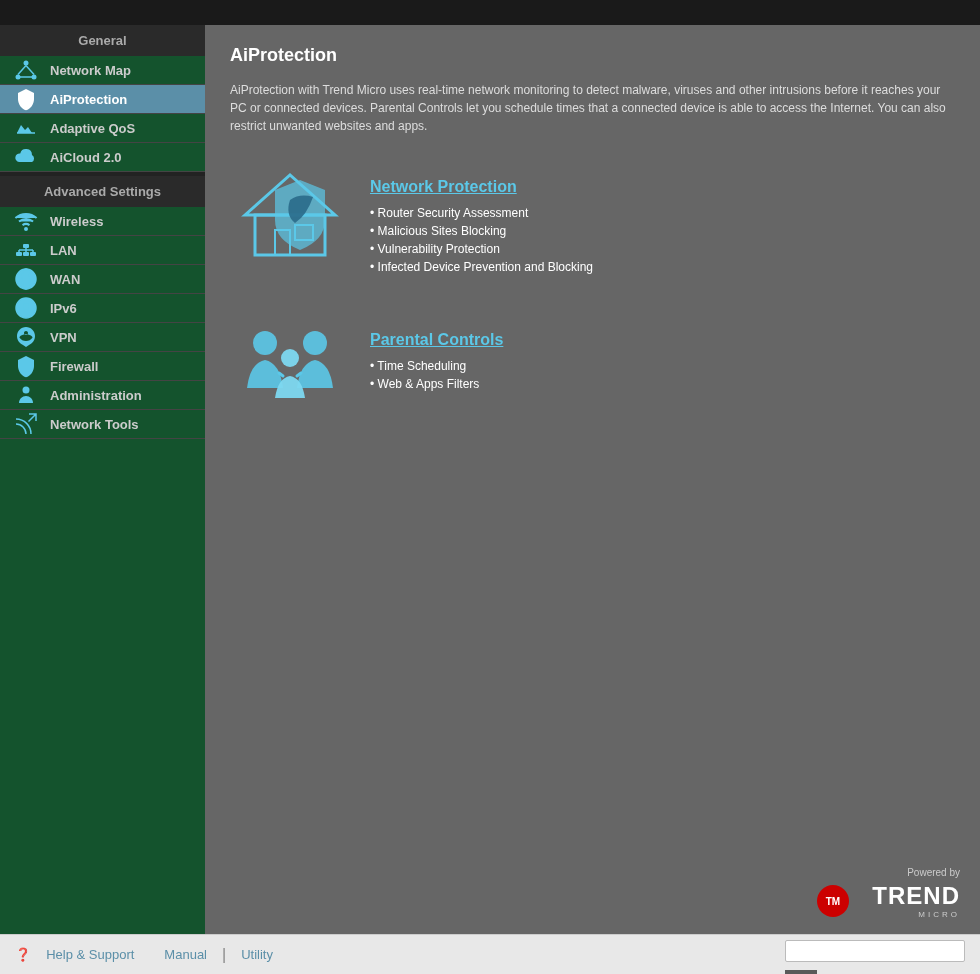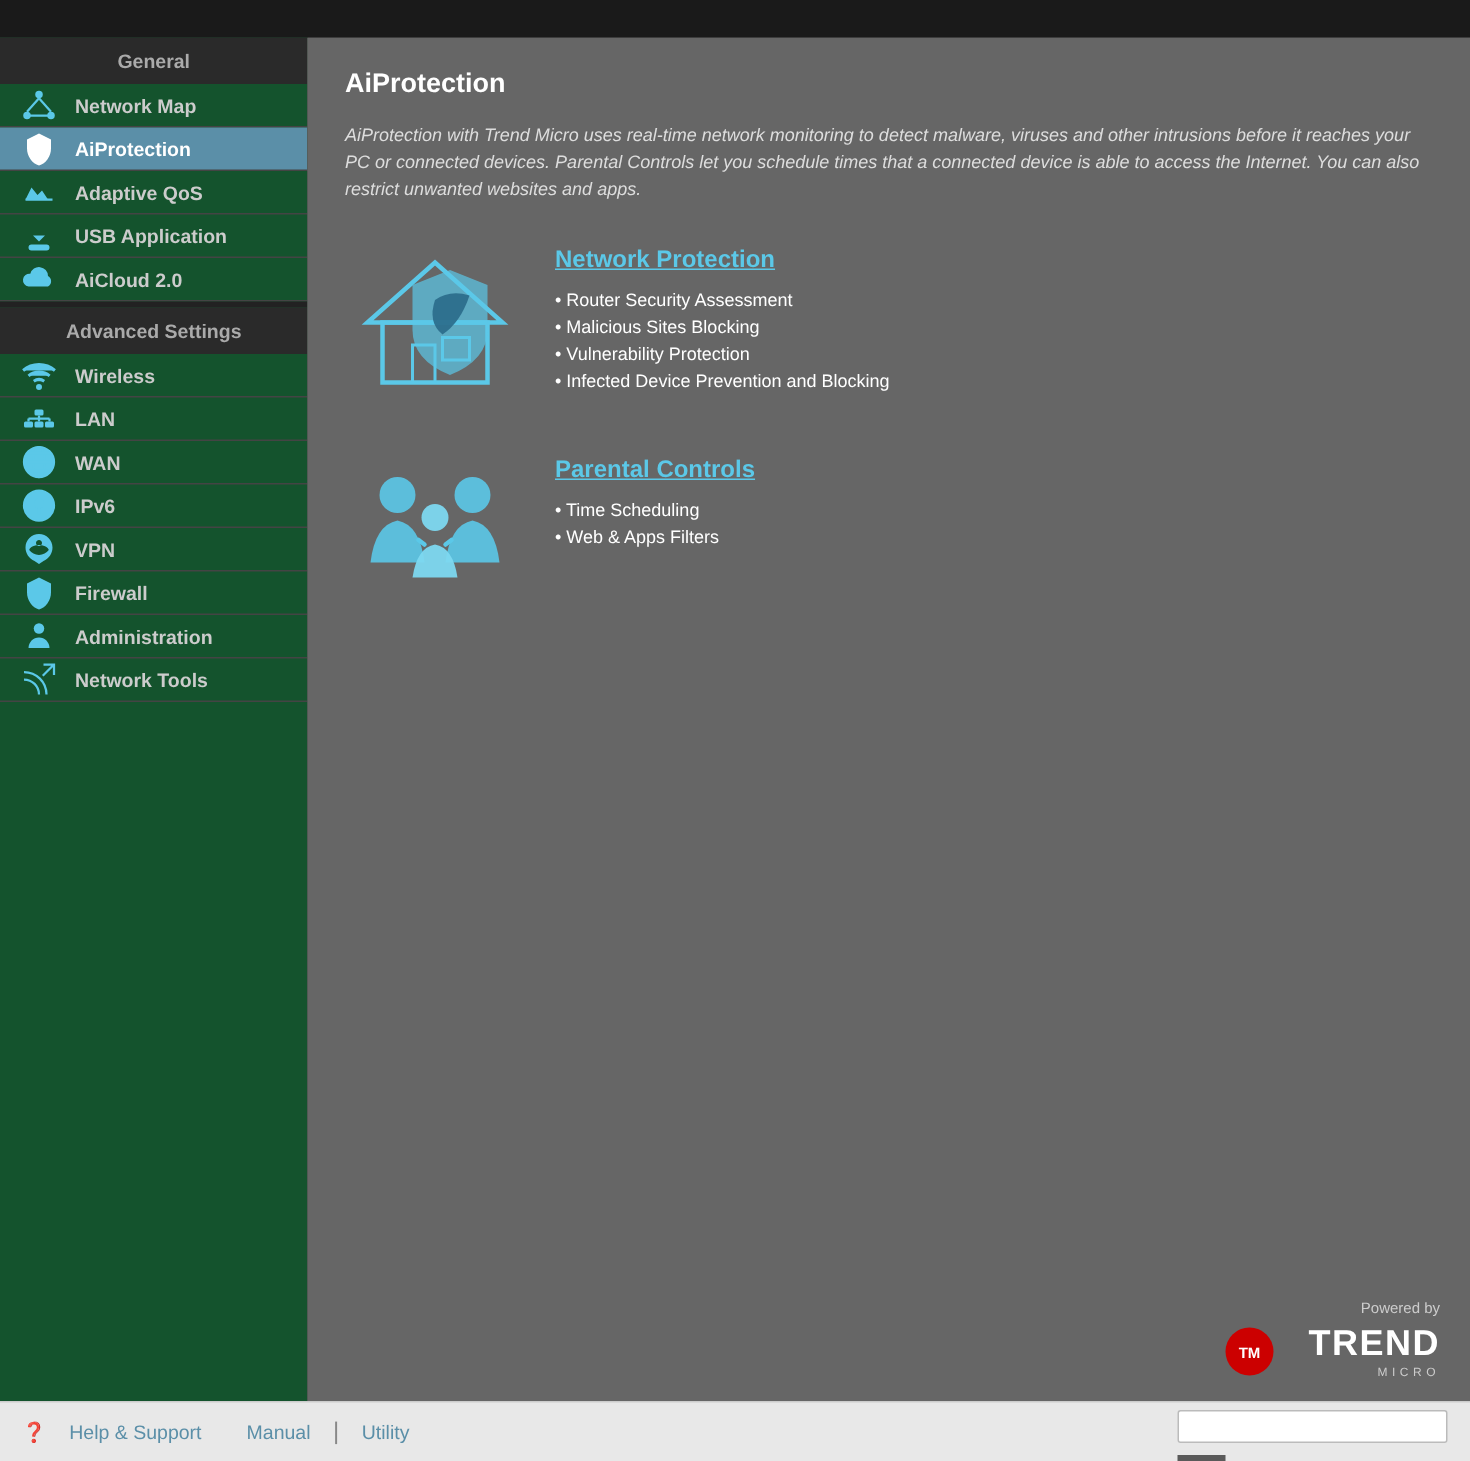--- a/index.html
+++ b/index.html
@@ -18,27 +18,27 @@
     .sidebar-item.active { background: #5b8fa8; color: #fff; }
     .sidebar-item .icon { width: 28px; height: 28px; display: flex; align-items: center; justify-content: center; flex-shrink: 0; }
     .sidebar-item .icon svg { width: 24px; height: 24px; fill: #5bc8e8; }
     .sidebar-item.active .icon svg { fill: #fff; }
     .sidebar-divider { height: 4px; background: #222; }
 
     
     .content-area { flex: 1; background: #5a5a5a; display: flex; flex-direction: column; }
     .content-inner { flex: 1; background: #666; padding: 20px 25px; overflow-y: auto; position: relative; }
     .page-title { font-size: 18px; font-weight: bold; color: #fff; margin-bottom: 15px; }
-    .page-description { font-size: 12px; color: #ddd; line-height: 1.5; margin-bottom: 30px; font-style: italic; }
+    .page-description { font-size: 12px; color: #ddd; line-height: 1.5; margin-bottom: 30px; }
 
     
     .feature-card { display: flex; align-items: flex-start; margin-bottom: 40px; gap: 20px; }
     .feature-icon-area { width: 120px; flex-shrink: 0; display: flex; align-items: center; justify-content: center; }
     .feature-text { flex: 1; }
-    .feature-title { font-size: 16px; font-weight: bold; color: #5bc8e8; text-decoration: underline; margin-bottom: 10px; cursor: pointer; }
+    .feature-title { font-size: 16px; font-weight: bold; color: #5bc8e8; text-decoration: underline; margin-bottom: 10px; cursor: pointer; margin-top: 13px; }
     .feature-list { list-style: none; padding: 0; }
     .feature-list li { color: #fff; font-size: 12px; margin-bottom: 4px; }
     .feature-list li::before { content: "• "; color: #fff; }
 
     
     .branding-area { position: absolute; bottom: 15px; right: 20px; text-align: right; }
     .powered-by { font-size: 10px; color: #ccc; margin-bottom: 4px; }
     .trend-logo { display: flex; align-items: center; gap: 23px; }
     .trend-logo-icon { width: 32px; height: 32px; background: #cc0000; border-radius: 50%; display: flex; align-items: center; justify-content: center; }
 
@@ -89,28 +89,20 @@
     <div class="sidebar-item">
       <div class="icon">
         <svg viewBox="0 0 24 24" fill="#5bc8e8">
             <path d="M3 17l4-8 4 5 3-3 4 6"></path>
             <polyline points="3,17 21,17" stroke="#5bc8e8" stroke-width="1.5" fill="none"></polyline>
           </svg>
       </div>
       <span>Adaptive QoS</span>
     </div>
 
-    <div class="sidebar-item">
-      <div class="icon">
-        <svg viewBox="0 0 24 24" fill="#5bc8e8">
-            <path d="M12 2v14M8 12l4 4 4-4M7 18h10a2 2 0 010 4H7a2 2 0 010-4z"></path>
-          </svg>
-      </div>
-      <span>USB Application</span>
-    </div>
 
     <div class="sidebar-item">
       <div class="icon">
         <svg viewBox="0 0 24 24" fill="#5bc8e8">
             <path d="M18 10a6 6 0 00-11.8-1.5A4 4 0 105 17h13a4 4 0 000-7z"></path>
           </svg>
       </div>
       <span>AiCloud 2.0</span>
     </div>
 

